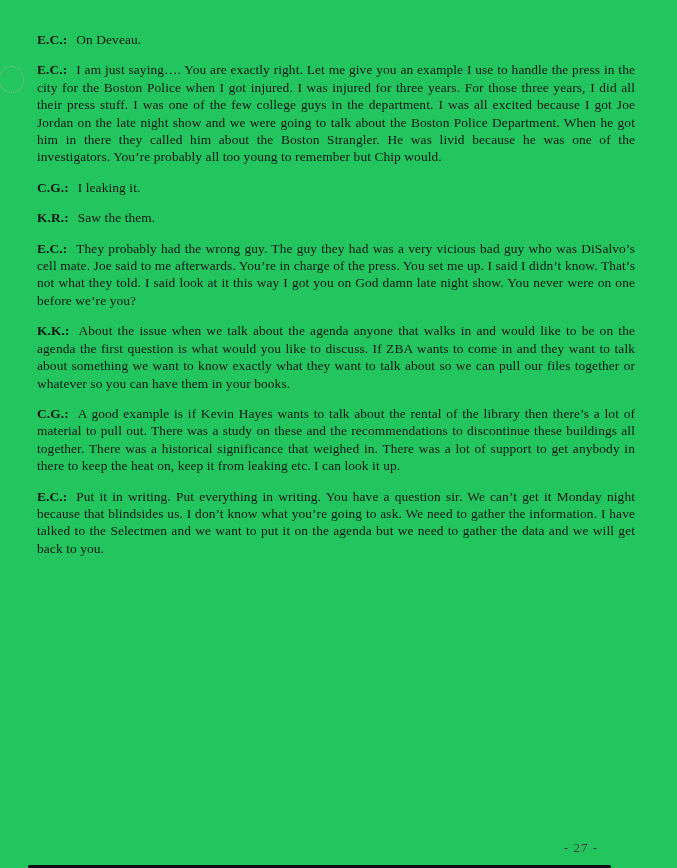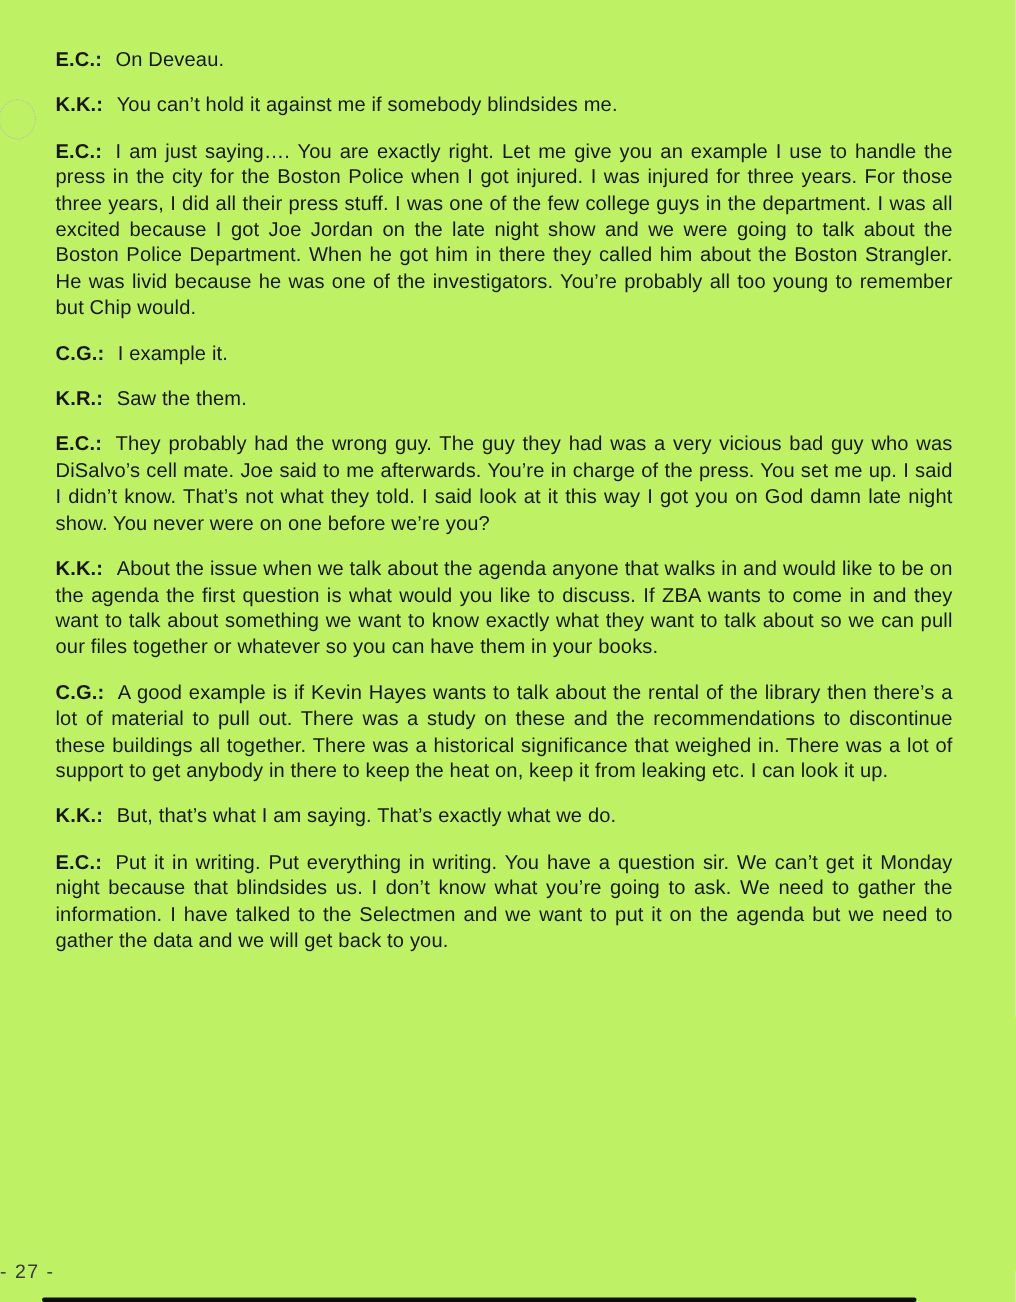--- a/index.html
+++ b/index.html
@@ -1,21 +1,21 @@
 <!DOCTYPE html>
 <html><head>
 <meta charset="utf-8">
 <style>
   html,body{margin:0;padding:0;background:#e8e8e8;}
   .page{
     position:relative;
     width:677px;height:868px;
-    background:#bef264;
+    background:#22c55e;
     overflow:hidden;
-    font-family:Liberation Sans, sans-serif;
+    font-family:Liberation Serif, serif;
     color:#161616;
     box-sizing:border-box;
   }
   .content{
     position:absolute;
     top:31px;left:37px;right:42px;
     font-size:13.4px;
     line-height:17.4px;
   }
   p.para{
@@ -24,21 +24,21 @@
     letter-spacing:.1px;
   }
   .spk{
     font-weight:700;
     padding-right:9px;
   }
   .footer{
     position:absolute;
     top:840px;left:0;
     width:598px;
-    text-align:left;
+    text-align:right;
     font-size:13px;
     color:#3a3a3a;
     letter-spacing:1px;
   }
   .hole-punch{
     position:absolute;
     left:-1px;top:66px;
     width:23px;height:25px;
     border:1.5px dotted #b9b9af;
     border-radius:50%;
@@ -62,52 +62,46 @@
 
   <div class="content" id="dialogue">
     <p class="para">
       <span class="spk">E.C.:</span><span class="txt">On Deveau.</span>
     </p>
 
 
 
 
 
-    <p class="para">
-      <span class="spk">K.K.:</span><span class="txt">You can’t hold it against me if somebody blindsides me.</span>
-    </p>
 
     <p class="para">
       <span class="spk">E.C.:</span><span class="txt">I am just saying…. You are exactly right.  Let me give you an example I use to handle the press in the city for the Boston Police when I got injured.  I was injured for three years.  For those three years, I did all their press stuff.   I was one of the few college guys in the department.  I was all excited because I got Joe Jordan on the late night show and we were going to talk about the Boston Police Department.  When he got him in there they called him about the Boston Strangler.  He was livid because he was one of the investigators.  You’re probably all too young to remember but Chip would.</span>
     </p>
 
     <p class="para">
-      <span class="spk">C.G.:</span><span class="txt">I example it.</span>
+      <span class="spk">C.G.:</span><span class="txt">I leaking it.</span>
     </p>
 
     <p class="para">
       <span class="spk">K.R.:</span><span class="txt">Saw the them.</span>
     </p>
 
     <p class="para">
       <span class="spk">E.C.:</span><span class="txt">They probably had the wrong guy.  The guy they had was a very vicious bad guy who was DiSalvo’s cell mate.  Joe said to me afterwards.  You’re in charge of the press.  You set me up. I said I didn’t know.  That’s not what they told. I said look at it this way I got you on God damn late night show.  You never were on one before we’re you?</span>
     </p>
 
     <p class="para">
       <span class="spk">K.K.:</span><span class="txt">About the issue when we talk about the agenda anyone that walks in and would like to be on the agenda the first question is what would you like to discuss.  If ZBA wants to come in and they want to talk about something we want to know exactly what they want to talk about so we can pull our files together or whatever so you can have them in your books.</span>
     </p>
 
     <p class="para">
       <span class="spk">C.G.:</span><span class="txt">A good example is if Kevin Hayes wants to talk about the rental of the library then there’s a lot of material to pull out.  There was a study on these and the recommendations to discontinue these buildings all together.  There was a historical significance that weighed in.  There was a lot of support to get anybody in there to keep the heat on, keep it from leaking etc.  I can look it up.</span>
     </p>
 
 
-    <p class="para">
-      <span class="spk">K.K.:</span><span class="txt">But, that’s what I am saying.  That’s exactly what we do.</span>
-    </p>
 
     <p class="para">
       <span class="spk">E.C.:</span><span class="txt">Put it in writing. Put everything in writing. You have a question sir.  We can’t get it Monday night because that blindsides us. I don’t know what you’re going to ask.  We need to gather the information.  I have talked to the Selectmen and we want to put it on the agenda but we need to gather the data and we will get back to you.</span>
     </p>
   </div>
 
   <div class="footer">- 27 -</div>
 
   <div class="scan-line"></div>
 

